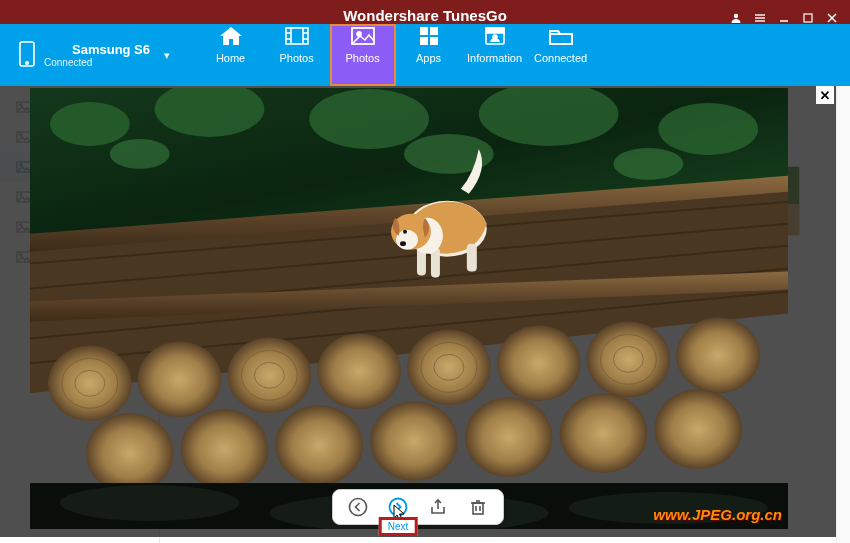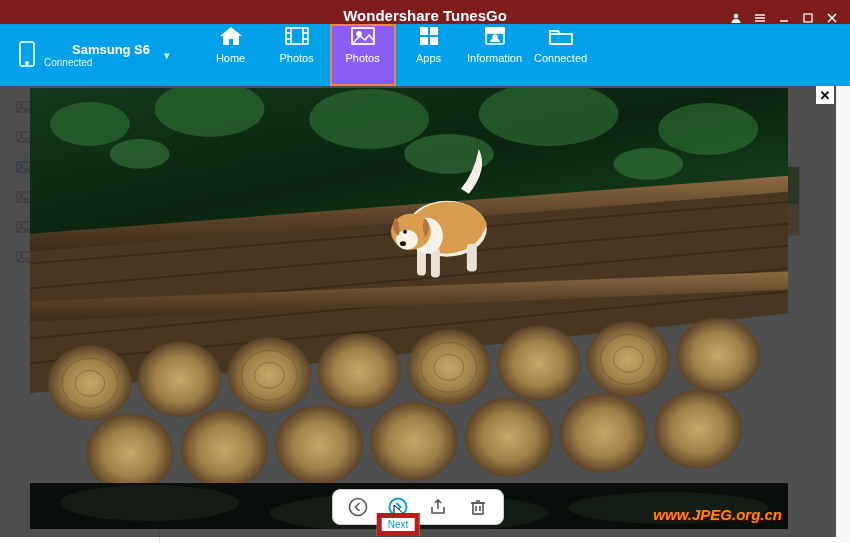--- a/index.html
+++ b/index.html
@@ -99,21 +99,21 @@
 .viewer-bar {
   position: absolute; left: 50%; bottom: 12px; transform: translateX(-50%);
   background: #fff; border: 1px solid #ccc; border-radius: 8px;
   display: flex; gap: 18px; padding: 6px 14px;
   box-shadow: 0 1px 4px rgba(0,0,0,.2);
 }
 .vb-btn { width: 22px; height: 22px; display: flex; align-items: center; justify-content: center; cursor: pointer; color: #555; }
 .vb-btn.next { color: #0099e5; }
 .tooltip {
   position: absolute; left: 50%; bottom: -18px; transform: translateX(-50%);
-  background: #fff; border: 5px solid #b91c1c; font-size: 10px; padding: 1px 6px;
+  background: #fff; border: 3px solid #b91c1c; font-size: 10px; padding: 1px 6px;
 }
 .watermark {
   position: absolute; right: 54px; bottom: 14px;
   color: #ff8a00; font-size: 15px; font-style: italic; font-weight: bold;
   text-shadow: 1px 1px 0 #600;
 }
 
 .right-scroll {
   position: absolute; right: 0; top: 86px; bottom: 0; width: 14px;
   background: #fafafa; border-left: 1px solid #eee;

